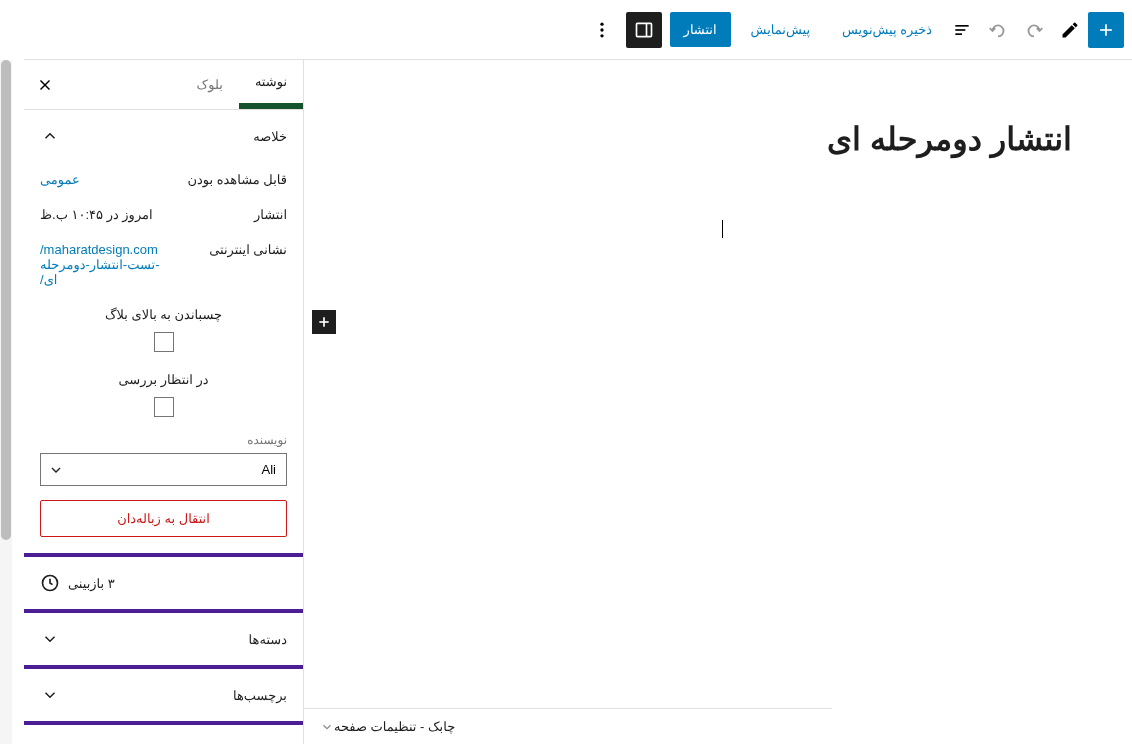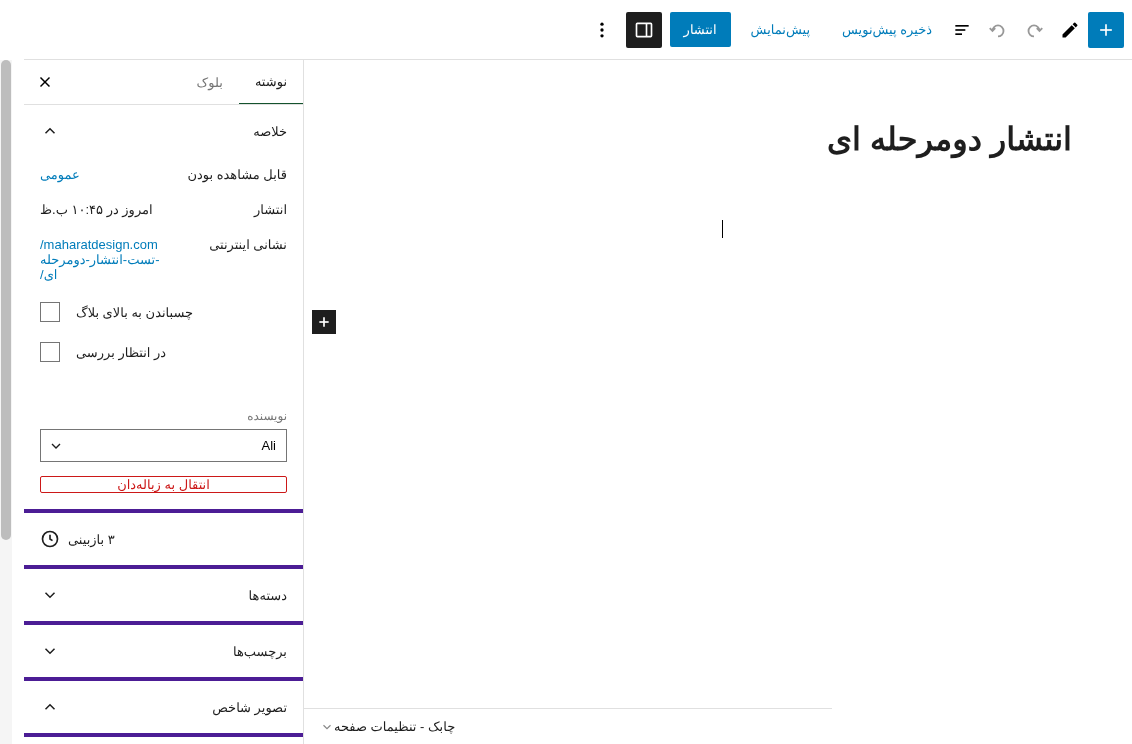--- a/index.html
+++ b/index.html
@@ -26,44 +26,44 @@
 
 
 .bottom-bar { position: absolute; bottom: 0; right: 300px; left: 0; height: 36px; border-top: 1px solid #e0e0e0; display: flex; align-items: center; padding: 0 16px; background: #fff; }
 .bottom-bar-label { font-size: 13px; color: #1e1e1e; margin-right: auto; }
 .bottom-bar-chevron { color: #888; }
 
 
 .sidebar { width: 280px; border-right: 1px solid #e0e0e0; display: flex; flex-direction: column; overflow-y: auto; overflow-x: hidden; }
 .sidebar-tabs { display: flex; border-bottom: 1px solid #e0e0e0; position: relative; }
 .tab { flex: 0 0 auto; padding: 14px 16px; background: transparent; border: none; cursor: pointer; font-size: 13px; color: #757575; }
-.tab.active { color: #1e1e1e; font-weight: 500; border-bottom: 1px solid #14532d; }
+.tab.active { color: #1e1e1e; font-weight: 500; border-bottom: 6px solid #14532d; }
 .close-sidebar { margin-right: auto; padding: 12px; background: transparent; border: none; cursor: pointer; }
 
 .panel { border-bottom: 4px solid #4c1d95; }
 .panel-header { display: flex; align-items: center; justify-content: space-between; padding: 16px; cursor: pointer; }
 .panel-title { font-size: 13px; font-weight: 500; }
 .chevron { width: 20px; height: 20px; display: flex; align-items: center; justify-content: center; }
 .panel-body { padding: 0 16px 16px; }
 
 .row { display: flex; justify-content: space-between; align-items: flex-start; padding: 10px 0; }
 .row-label { color: #1e1e1e; font-size: 13px; }
 .row-value { color: #007cba; font-size: 13px; text-align: left; cursor: pointer; }
 .row-value.gray { color: #1e1e1e; }
 
-.checkbox-row { display: flex; align-items: center; gap: 16px; padding: 10px 0; justify-content: flex-end; }
+.checkbox-row { display: flex; align-items: center; gap: 10px; padding: 10px 0; justify-content: flex-end; flex-direction: column; }
 .checkbox { width: 20px; height: 20px; border: 1px solid #757575; background: #fff; cursor: pointer; flex-shrink: 0; }
 .checkbox-label { font-size: 13px; }
 
-.field-label { font-size: 12px; color: #757575; text-align: right; padding: 6px 0; margin-top: 31px; }
+.field-label { font-size: 12px; color: #757575; text-align: right; padding: 6px 0; }
 .select-wrap { position: relative; }
 .select { width: 100%; padding: 8px 10px; border: 1px solid #757575; background: #fff; font-size: 13px; text-align: right; cursor: pointer; appearance: none; direction: ltr; }
 .select-chevron { position: absolute; left: 8px; top: 50%; transform: translateY(-50%); pointer-events: none; }
 
-.trash-btn { width: 100%; border: 1px solid #cc1818; color: #cc1818; background: #fff; cursor: pointer; font-size: 13px; margin-top: 14px; border-radius: 2px; }
+.trash-btn { width: 100%; padding: 10px; border: 1px solid #cc1818; color: #cc1818; background: #fff; cursor: pointer; font-size: 13px; margin-top: 14px; border-radius: 2px; }
 
 .revisions-row { display: flex; align-items: center; gap: 8px; padding: 16px; justify-content: flex-end; text-align: right; }
 
 .scrollbar-stub { position: absolute; left: 0; top: 60px; bottom: 0; width: 12px; background: #f5f5f5; }
 .scrollbar-thumb { position: absolute; left: 1px; top: 0; width: 10px; height: 480px; background: #bdbdbd; border-radius: 5px; }
 
 svg { display: block; }
 </style>
 </head>
 <body>

